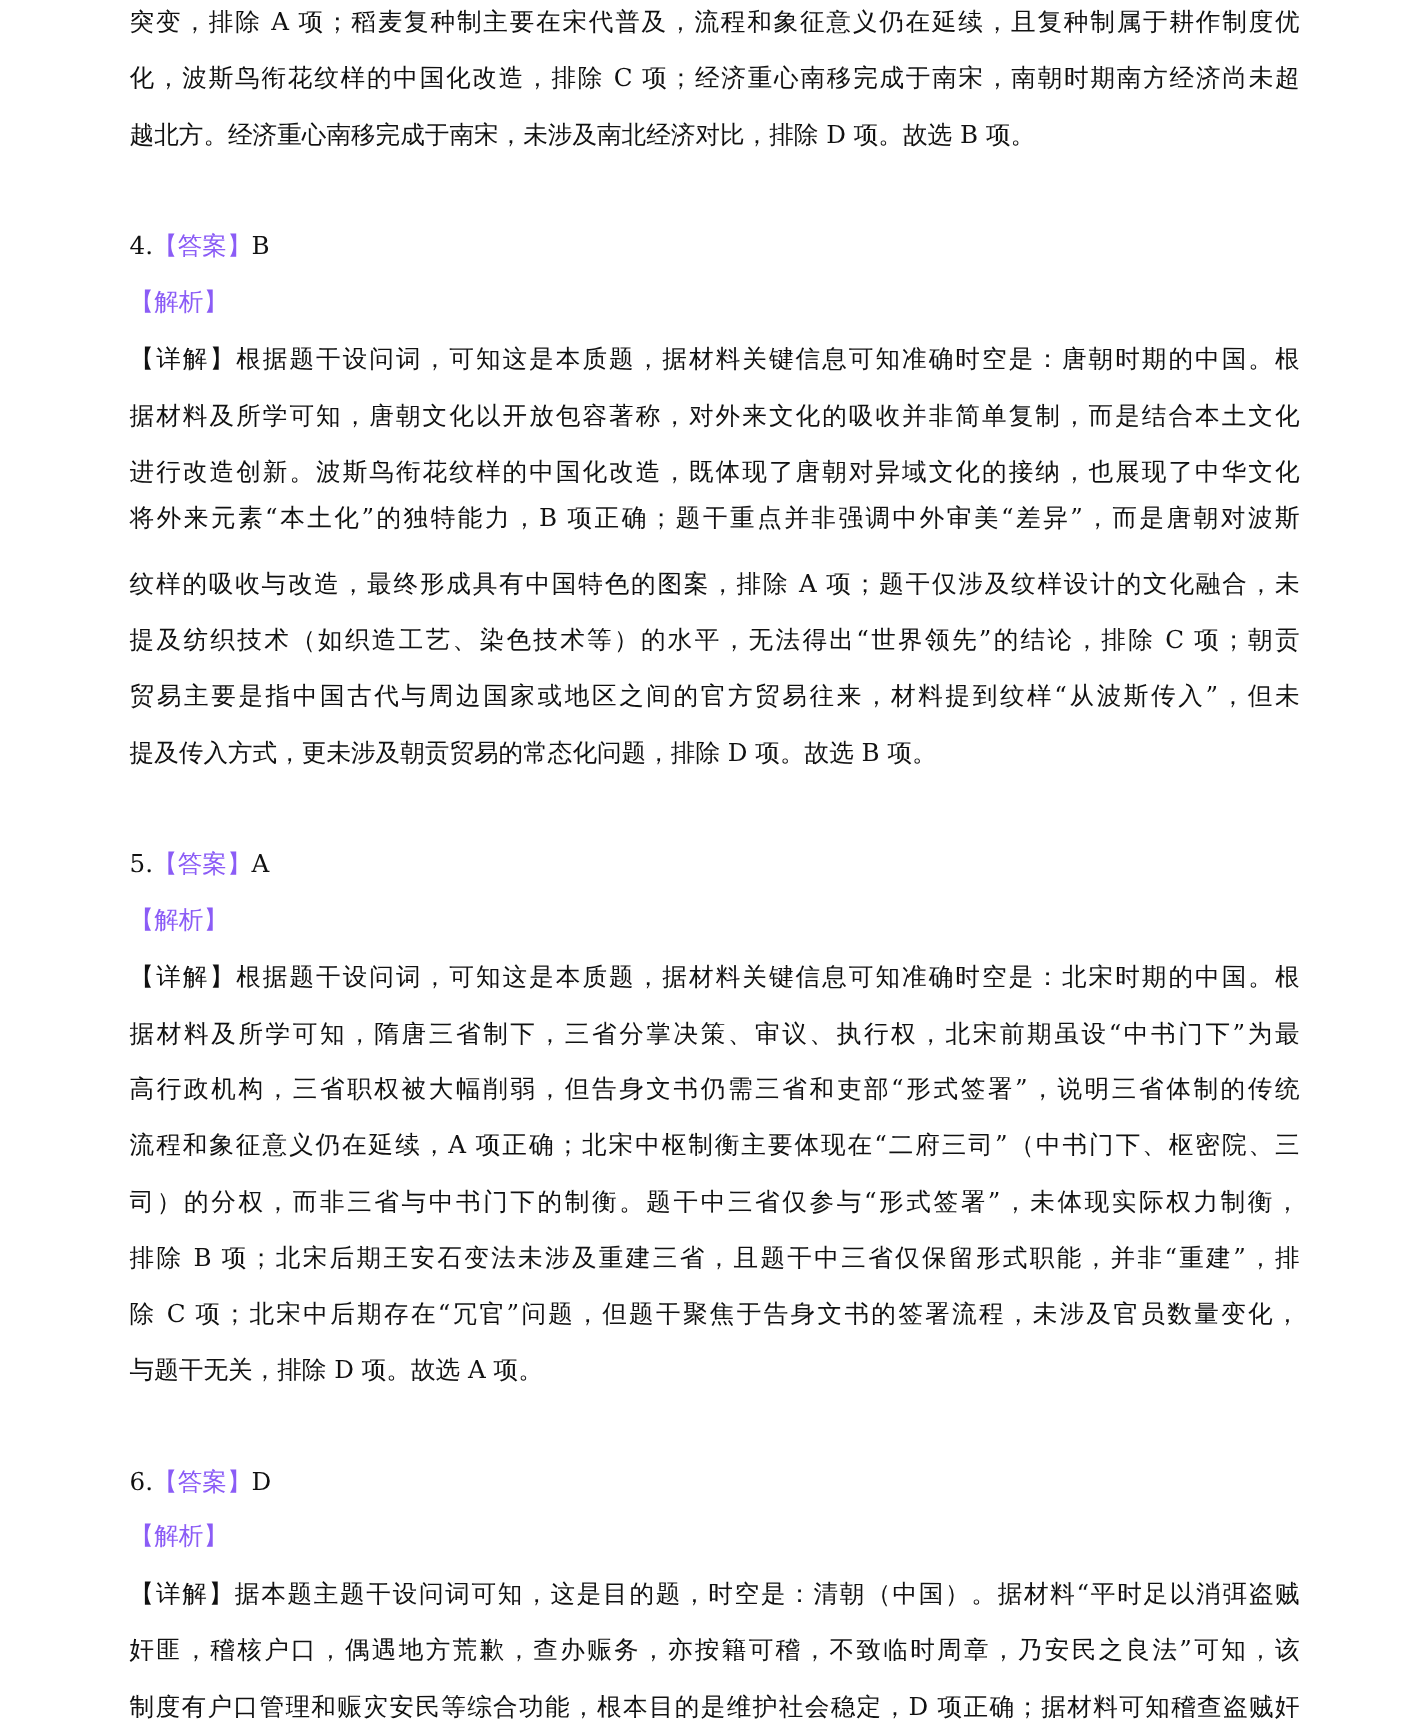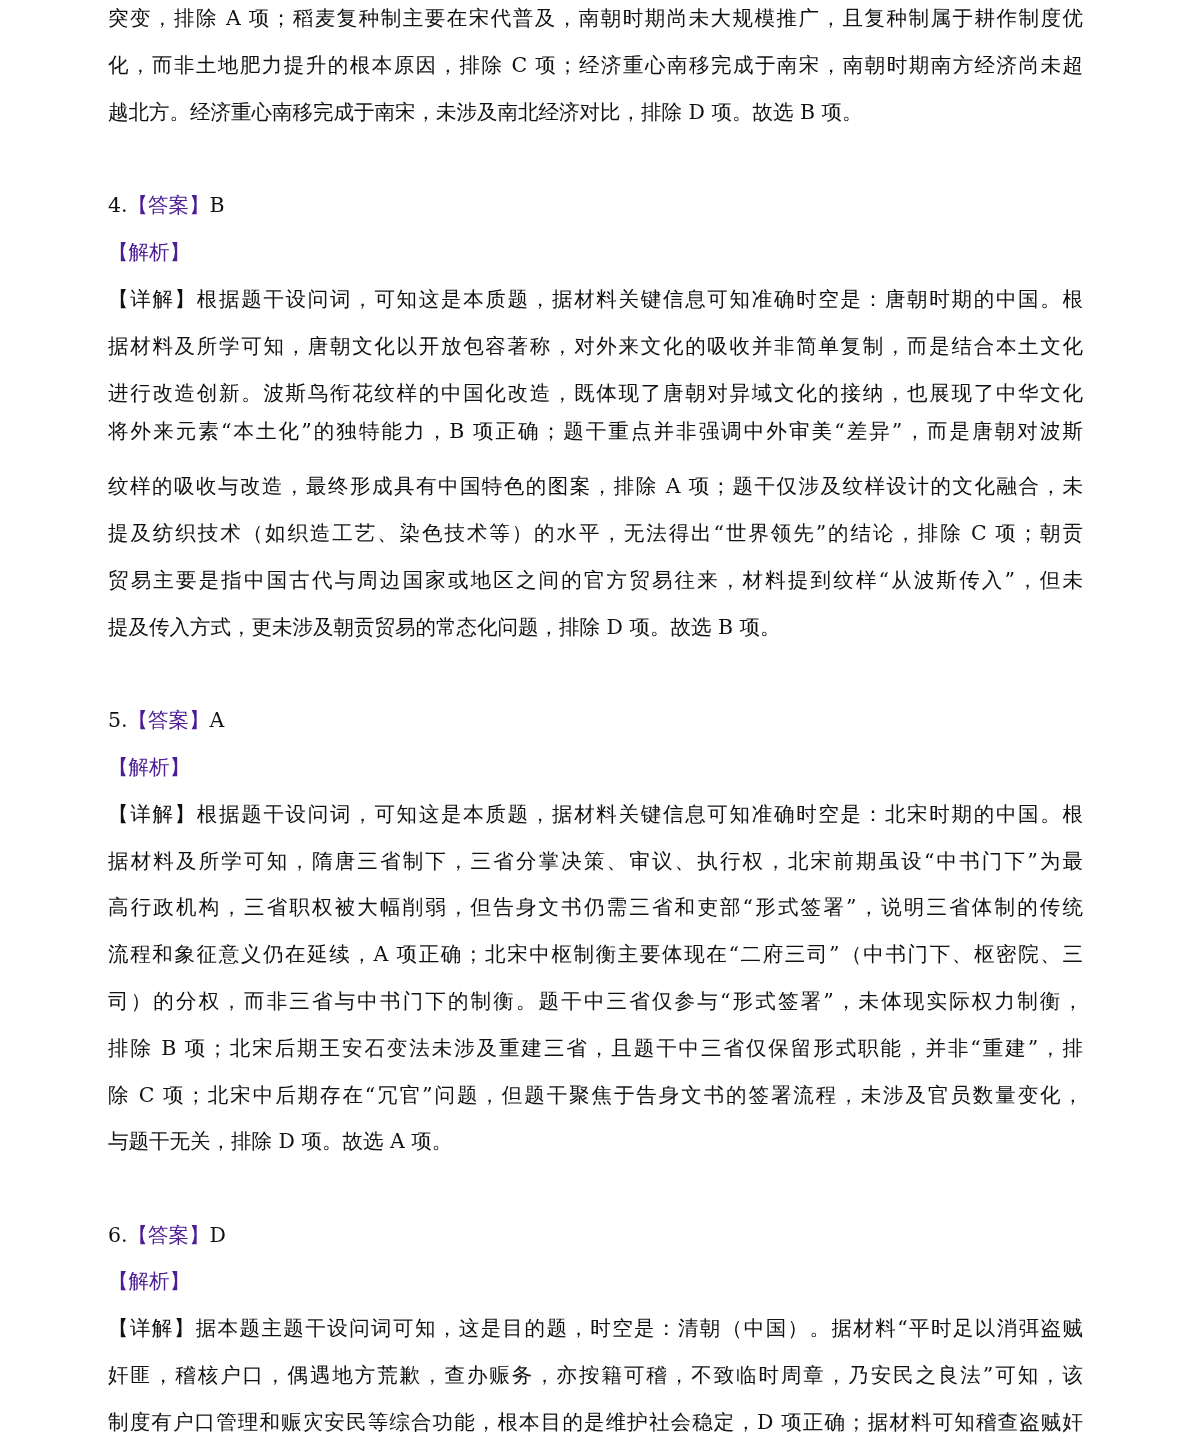--- a/index.html
+++ b/index.html
@@ -30,31 +30,31 @@
       height: 30px;
       white-space: nowrap;
       letter-spacing: 0px;
       text-align: justify;
       text-align-last: justify;
     }
     .line.last {
       text-align-last: left;
     }
     .blue {
-      color: #4c1d95;
+      color: #8b5cf6;
       font-family: Liberation Serif, serif;
     }
   </style>
 </head>
 <body>
 
 <div class="page">
 
-  <div class="line" style="top:3px">突变，排除 A 项；稻麦复种制主要在宋代普及，南朝时期尚未大规模推广，且复种制属于耕作制度优</div>
-  <div class="line" style="top:50px">化，而非土地肥力提升的根本原因，排除 C 项；经济重心南移完成于南宋，南朝时期南方经济尚未超</div>
+  <div class="line" style="top:3px">突变，排除 A 项；稻麦复种制主要在宋代普及，流程和象征意义仍在延续，且复种制属于耕作制度优</div>
+  <div class="line" style="top:50px">化，波斯鸟衔花纹样的中国化改造，排除 C 项；经济重心南移完成于南宋，南朝时期南方经济尚未超</div>
   <div class="line last" style="top:97px">越北方。经济重心南移完成于南宋，未涉及南北经济对比，排除 D 项。故选 B 项。</div>
 
   <div class="line last" style="top:190px">
     <span>4.</span><span class="blue">【答案】</span><span>B</span>
   </div>
   <div class="line last blue" style="top:237px">【解析】</div>
   <div class="line" style="top:284px">
     <span>【详解】</span><span>根据题干设问词，可知这是本质题，据材料关键信息可知准确时空是：唐朝时期的中国。根</span>
   </div>
   <div class="line" style="top:331px">据材料及所学可知，唐朝文化以开放包容著称，对外来文化的吸收并非简单复制，而是结合本土文化</div>

